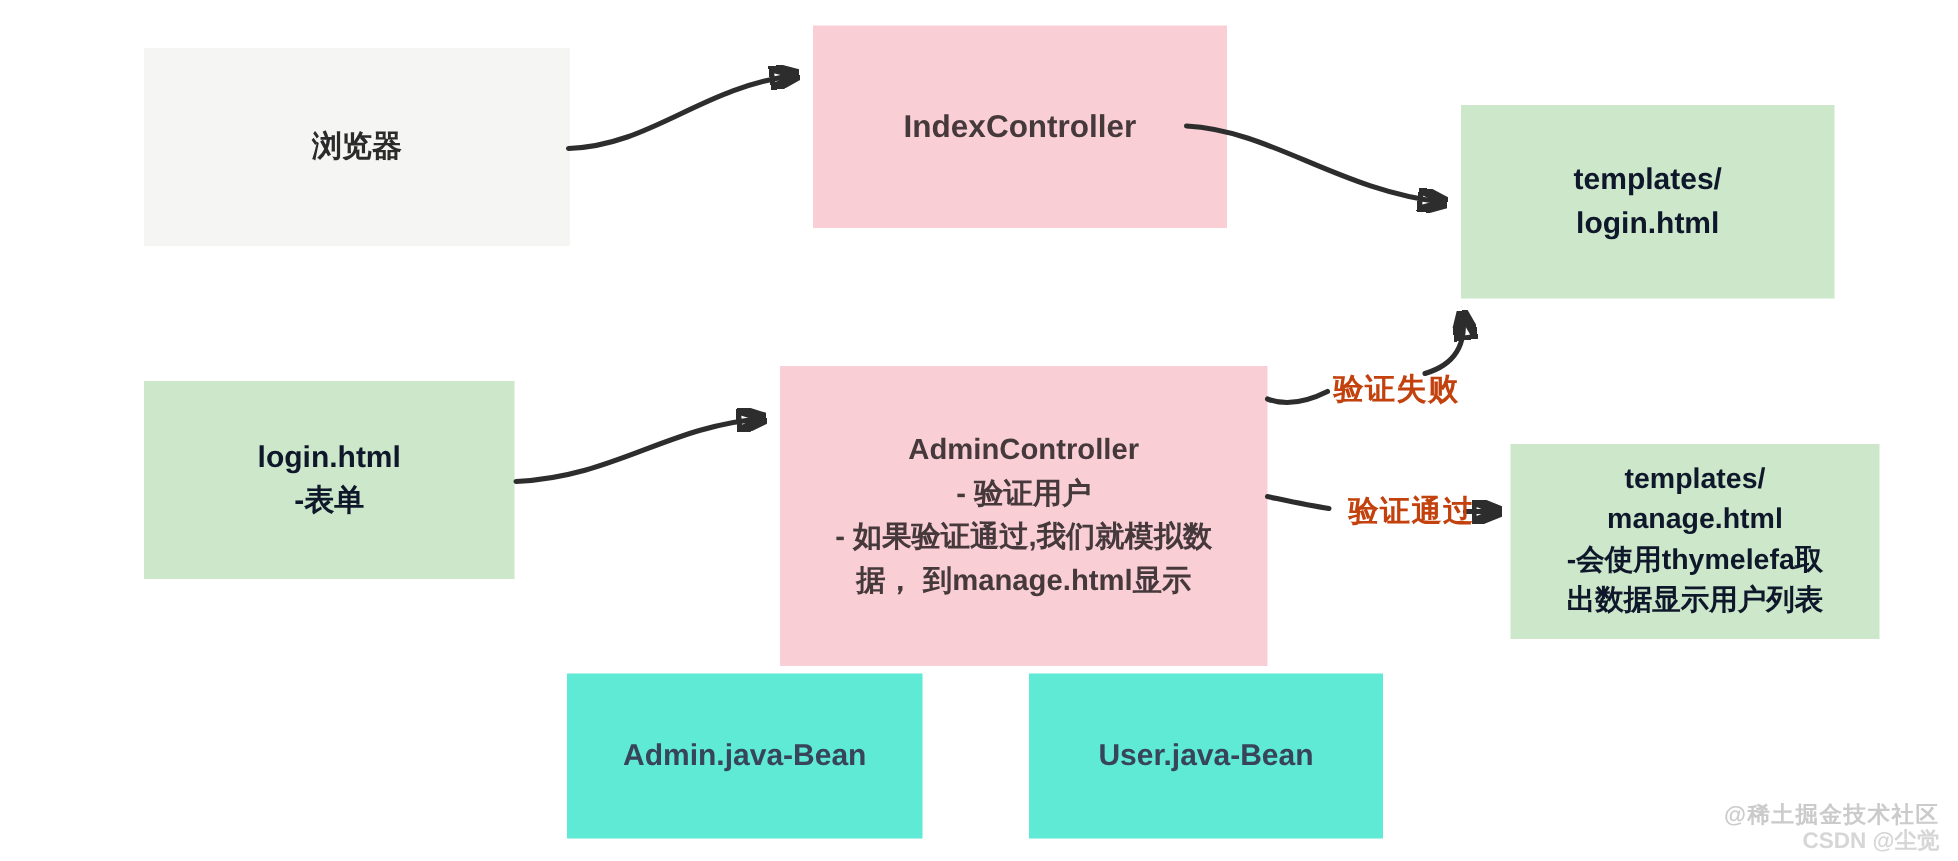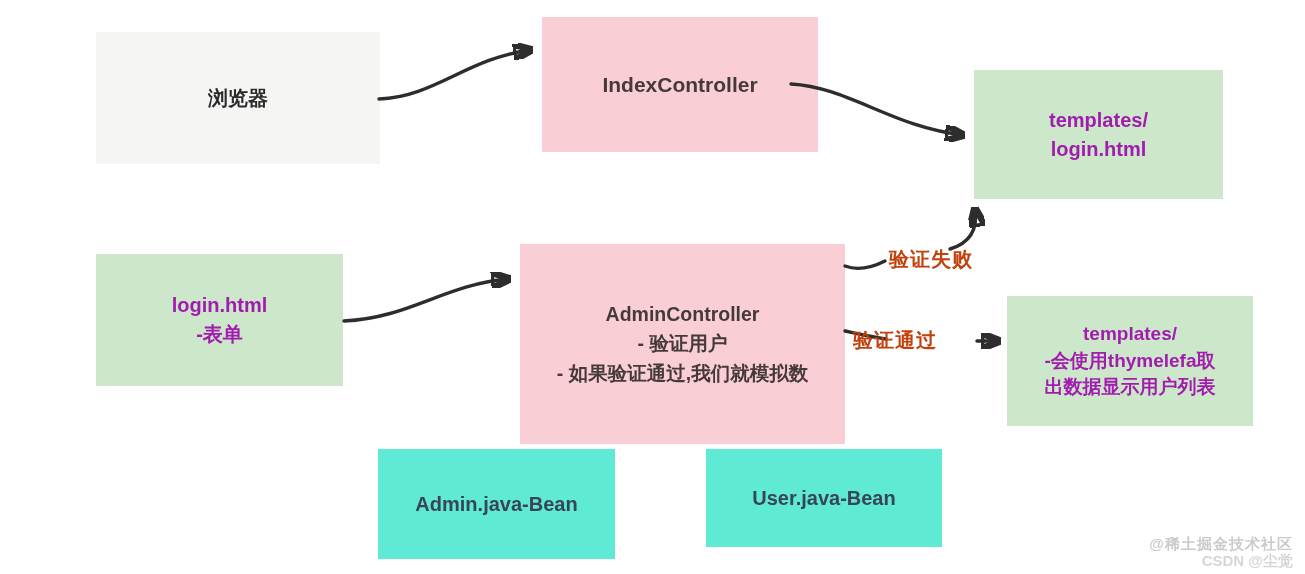--- a/index.html
+++ b/index.html
@@ -6,38 +6,38 @@
   .stage{
     position:relative;width:1305px;height:574px;background:#ffffff;overflow:hidden;
     font-family:"Liberation Sans","DejaVu Sans",sans-serif;font-weight:bold;
   }
   .box{
     position:absolute;display:flex;flex-direction:column;justify-content:center;
     align-items:center;text-align:center;white-space:nowrap;
   }
   .gray {background:#f5f5f4;color:#2b2b2b;}
   .pink {background:#f9cfd5;color:#45393c;}
-  .green{background:#cce7ca;color:#a21caf;}
+  .green{background:#cce7ca;color:#0f172a;}
   .blue {background:#5eead4;color:#38445a;}
 
   #node-browser      {left:96px;  top:32px;  width:284px; height:132px; font-size:20px; line-height:1.5;}
   #node-index        {left:542px; top:17px;  width:276px; height:135px; font-size:21px;}
   #node-tpl-login    {left:974px; top:70px;  width:249px; height:129px; font-size:20px; line-height:1.45;}
   #node-login-form   {left:96px;  top:254px; width:247px; height:132px; font-size:20px; line-height:1.45;}
   #node-admin        {left:520px; top:244px; width:325px; height:200px; font-size:19.5px; line-height:1.5;}
   #node-tpl-manage   {left:1007px;top:296px; width:246px; height:130px; font-size:19px; line-height:1.42;}
   #node-admin-bean   {left:378px; top:449px; width:237px; height:110px; font-size:20px;}
-  #node-user-bean    {left:706px; top:449px; width:236px; height:98px; font-size:20px;}
+  #node-user-bean    {left:686px; top:449px; width:236px; height:110px; font-size:20px;}
 
   svg.edges{position:absolute;left:0;top:0;pointer-events:none;}
   svg.edges path{fill:none;stroke:#2d2d2d;stroke-width:3.4;stroke-linecap:round;}
 
   .edge-label{position:absolute;color:#c2410c;font-size:20px;letter-spacing:1px;}
   #edge-label-fail{left:889px;top:246px;}
-  #edge-label-pass{left:853px;top:327px;}
+  #edge-label-pass{left:899px;top:327px;}
 
   .watermark{position:absolute;right:12px;bottom:5px;text-align:right;line-height:1.15;margin-top:19px;}
   .wm-line1{color:#cbcbcb;font-size:15px;letter-spacing:1px;}
   .wm-line2{color:#d6d6d6;font-size:15px;}
 </style>
 </head>
 <body>
 
 <div class="stage">
 
@@ -56,24 +56,26 @@
 
   <div class="box green" id="node-login-form">
     <div>login.html</div>
     <div>-表单</div>
   </div>
 
   <div class="box pink" id="node-admin">
     <div>AdminController</div>
     <div>- 验证用户</div>
     <div>- 如果验证通过,我们就模拟数</div>
+    <div>据， 到manage.html显示</div>
   </div>
 
   <div class="box green" id="node-tpl-manage">
     <div>templates/</div>
+    <div>manage.html</div>
     <div>-会使用thymelefa取</div>
     <div>出数据显示用户列表</div>
   </div>
 
   <div class="box blue" id="node-admin-bean">
     <div>Admin.java-Bean</div>
   </div>
 
   <div class="box blue" id="node-user-bean">
     <div>User.java-Bean</div>

